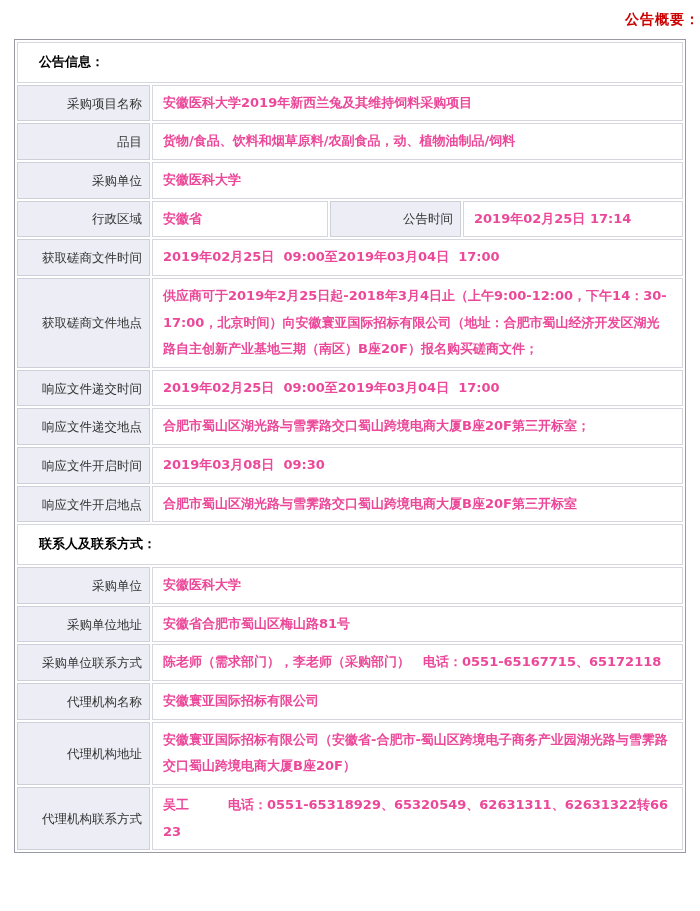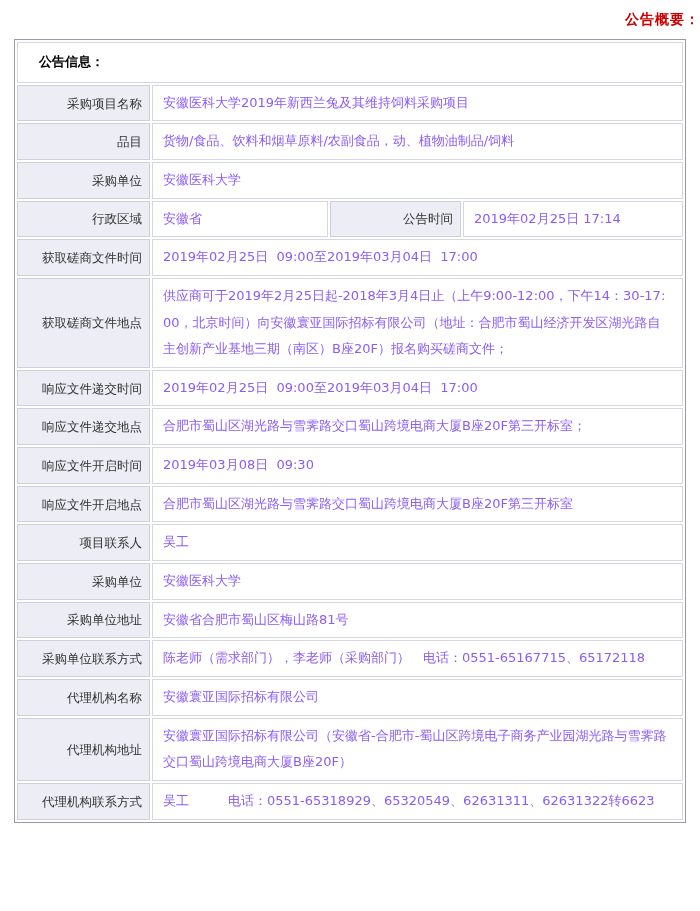--- a/index.html
+++ b/index.html
@@ -16,21 +16,21 @@
     border-collapse:separate;border-spacing:2px;
     border:1px solid #9a9aa6;background:#ffffff;
   }
   td{font-size:13px;vertical-align:middle;overflow:hidden;}
   td.label{
     background:#ededf6;color:#333333;text-align:right;
     padding:0 7px;line-height:2.0;font-size:12.5px;
     border:1px solid #cfcfda;
   }
   td.value{
-    background:#ffffff;color:#8b5cf6;font-weight:normal;text-align:left;
+    background:#ffffff;color:#ec4899;font-weight:bold;text-align:left;
     padding:4px 10px;line-height:2.05;border:1px solid #d6d6de;
     white-space:pre-wrap;word-break:break-all;
   }
   td.section{
     background:#ffffff;color:#000000;font-weight:bold;text-align:left;
     padding:7px 21px;line-height:1.9;font-size:13px;border:1px solid #d6d6de;
   }
 </style>
 </head>
 <body>
@@ -85,22 +85,21 @@
         </tr>
         <tr>
           <td class="label">响应文件开启时间</td>
           <td class="value" colspan="3">2019年03月08日  09:30</td>
         </tr>
         <tr>
           <td class="label">响应文件开启地点</td>
           <td class="value" colspan="3">合肥市蜀山区湖光路与雪霁路交口蜀山跨境电商大厦B座20F第三开标室</td>
         </tr>
         <tr>
-          <td class="label">项目联系人</td>
-          <td class="value" colspan="3">吴工</td>
+          <td class="section" colspan="4">联系人及联系方式：</td>
         </tr>
         <tr>
           <td class="label">采购单位</td>
           <td class="value" colspan="3">安徽医科大学</td>
         </tr>
         <tr>
           <td class="label">采购单位地址</td>
           <td class="value" colspan="3">安徽省合肥市蜀山区梅山路81号</td>
         </tr>
         <tr>

